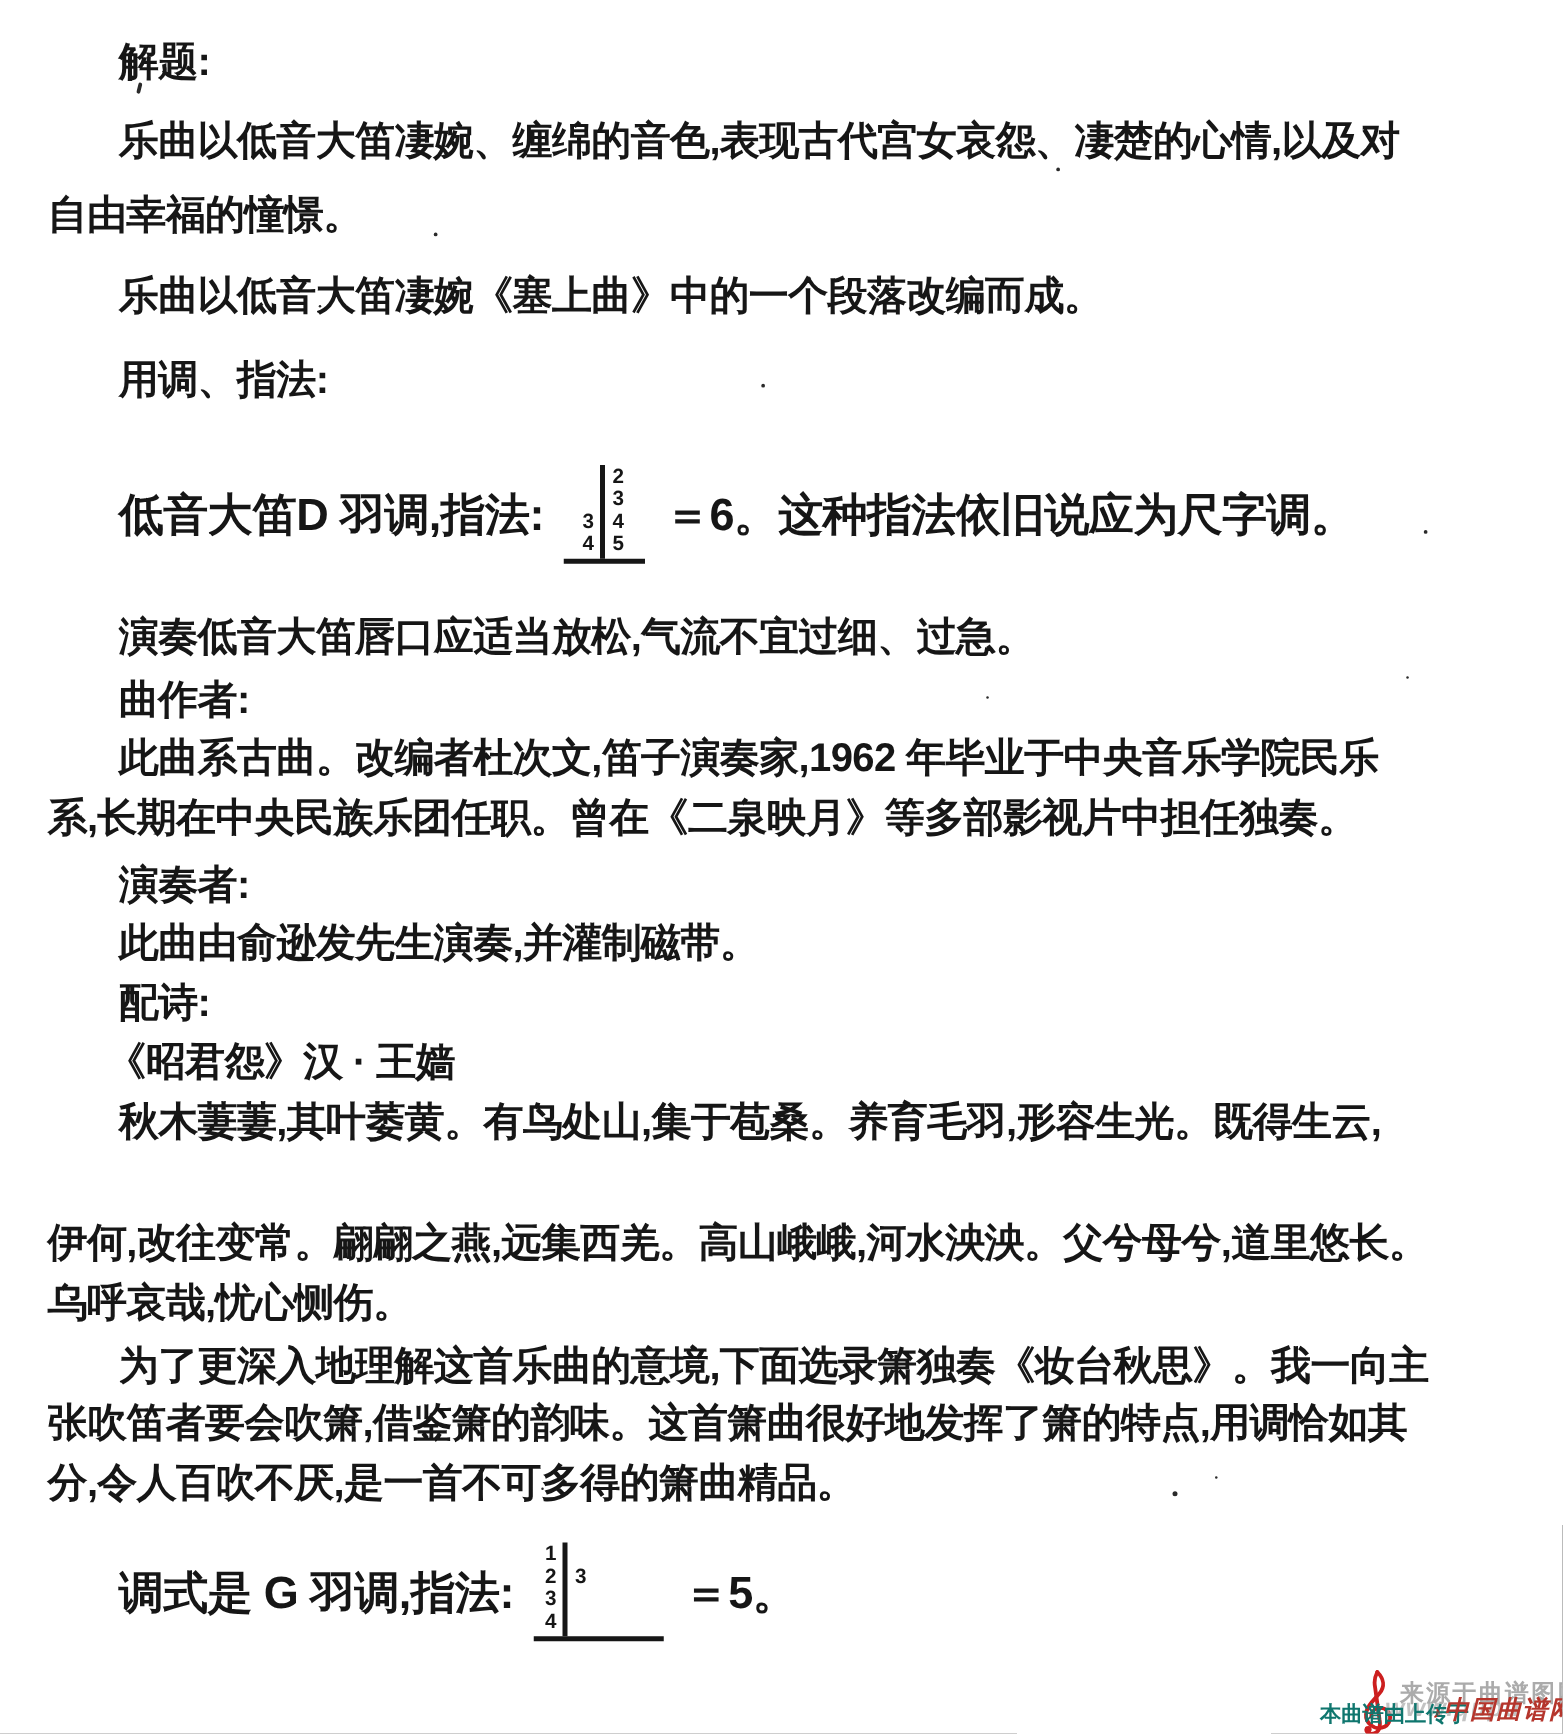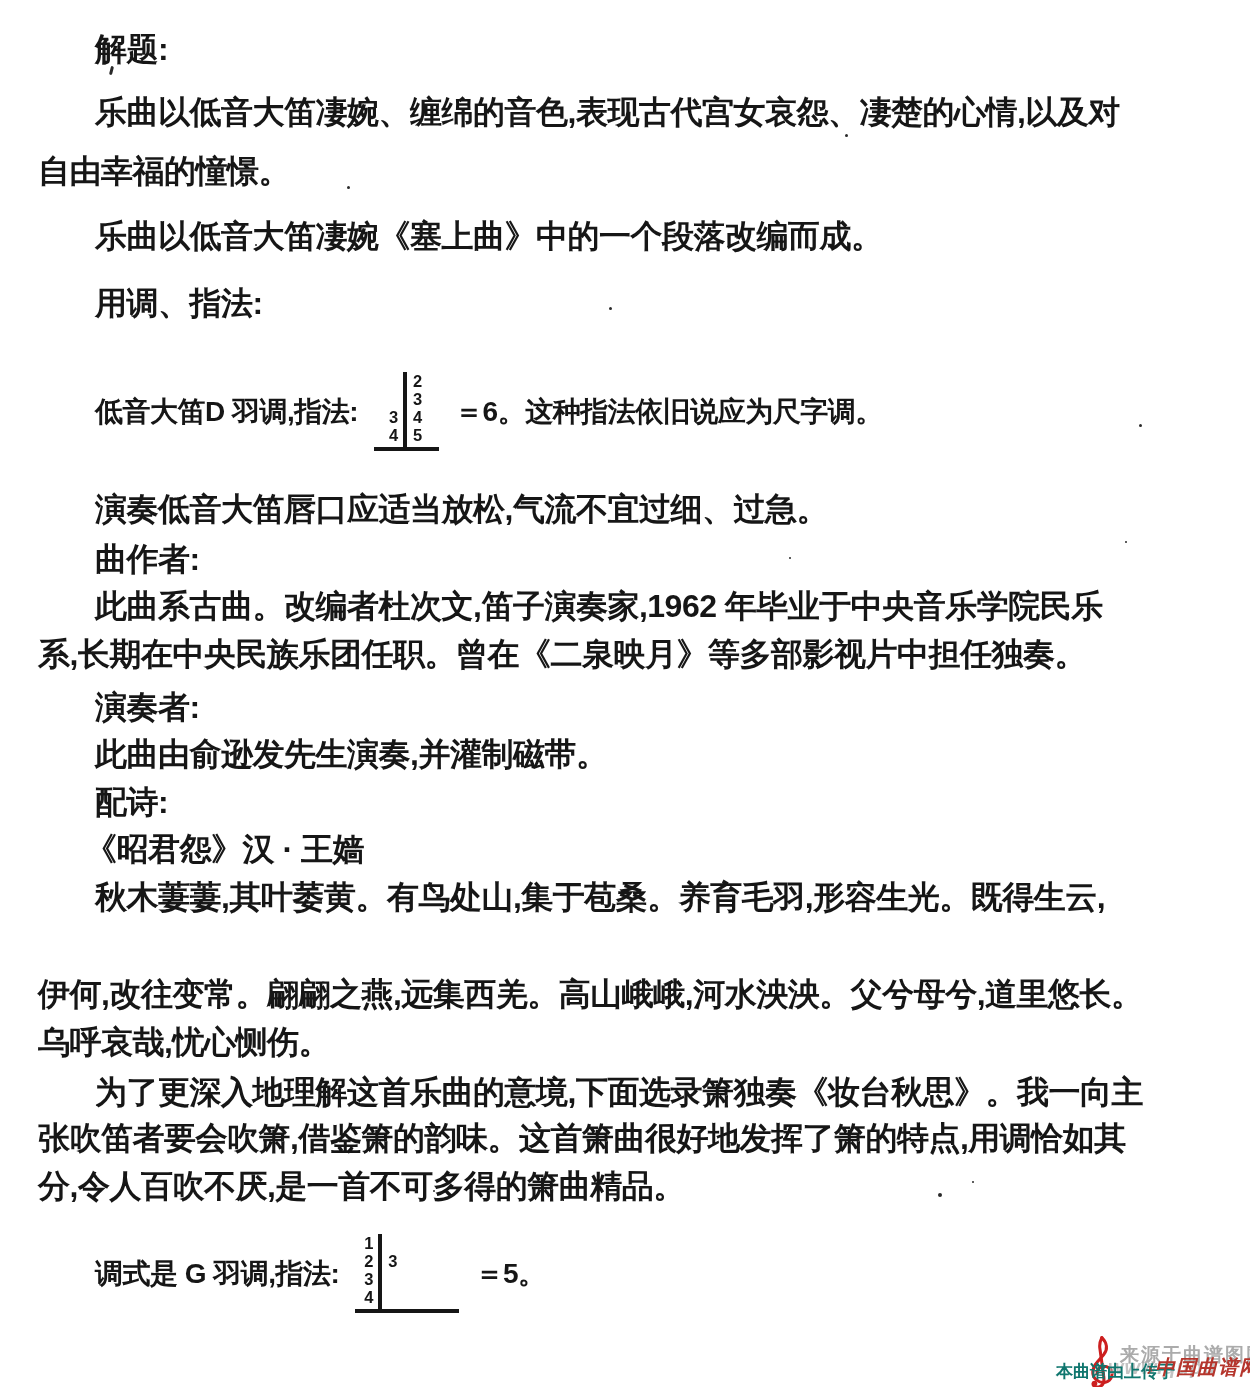--- a/index.html
+++ b/index.html
@@ -7,21 +7,21 @@
     position:relative; width:1250px; height:1387px; margin:0 auto;
     background:#ffffff; overflow:hidden;
     font-family:Liberation Sans, sans-serif;
     font-weight:bold; color:#161616;
   }
   .line {
     position:absolute; font-size:32px; line-height:40px;
     letter-spacing:-0.5px; white-space:nowrap;
   }
   .composite { position:absolute; display:flex; align-items:center; gap:16px; }
-  .line-text { font-size:28px; line-height:40px; letter-spacing:-0.5px; white-space:nowrap; }
+  .line-text { font-size:36px; line-height:40px; letter-spacing:-0.5px; white-space:nowrap; }
   .fingering { display:inline-flex; align-items:stretch; border-bottom:4px solid #161616; }
   .f-col { display:flex; flex-direction:column; }
   .f-left  { align-items:flex-end;  border-right:4px solid #161616; padding:0 4px 3px 14px; }
   .f-right { align-items:flex-start; padding:0 16px 3px 5px; }
   .f-right.f-wide { width:72px; padding-right:0; }
   .f-cell { height:18px; line-height:18px; font-size:16.5px; min-width:11px; text-align:center; }
   
   .wm-abs { position:absolute; white-space:nowrap; }
   .wm-source { font-size:19px; color:#ababab; font-weight:bold; letter-spacing:2px; }
   .wm-upload { font-size:17px; color:#0f766e; font-weight:bold; }

